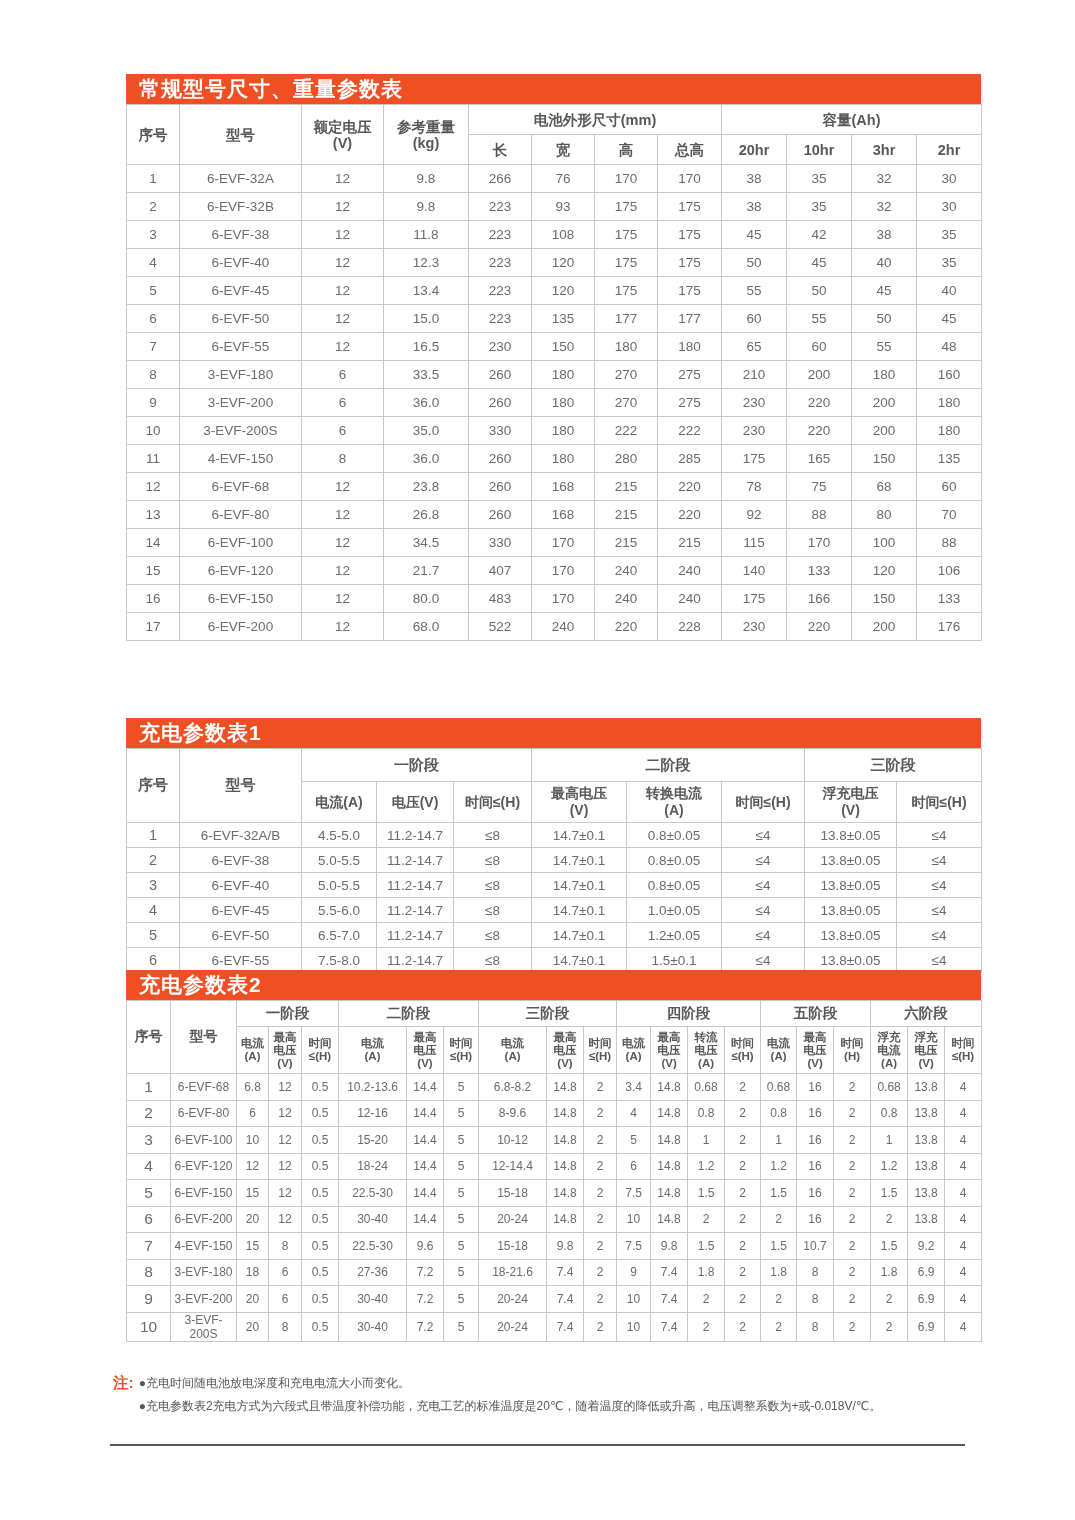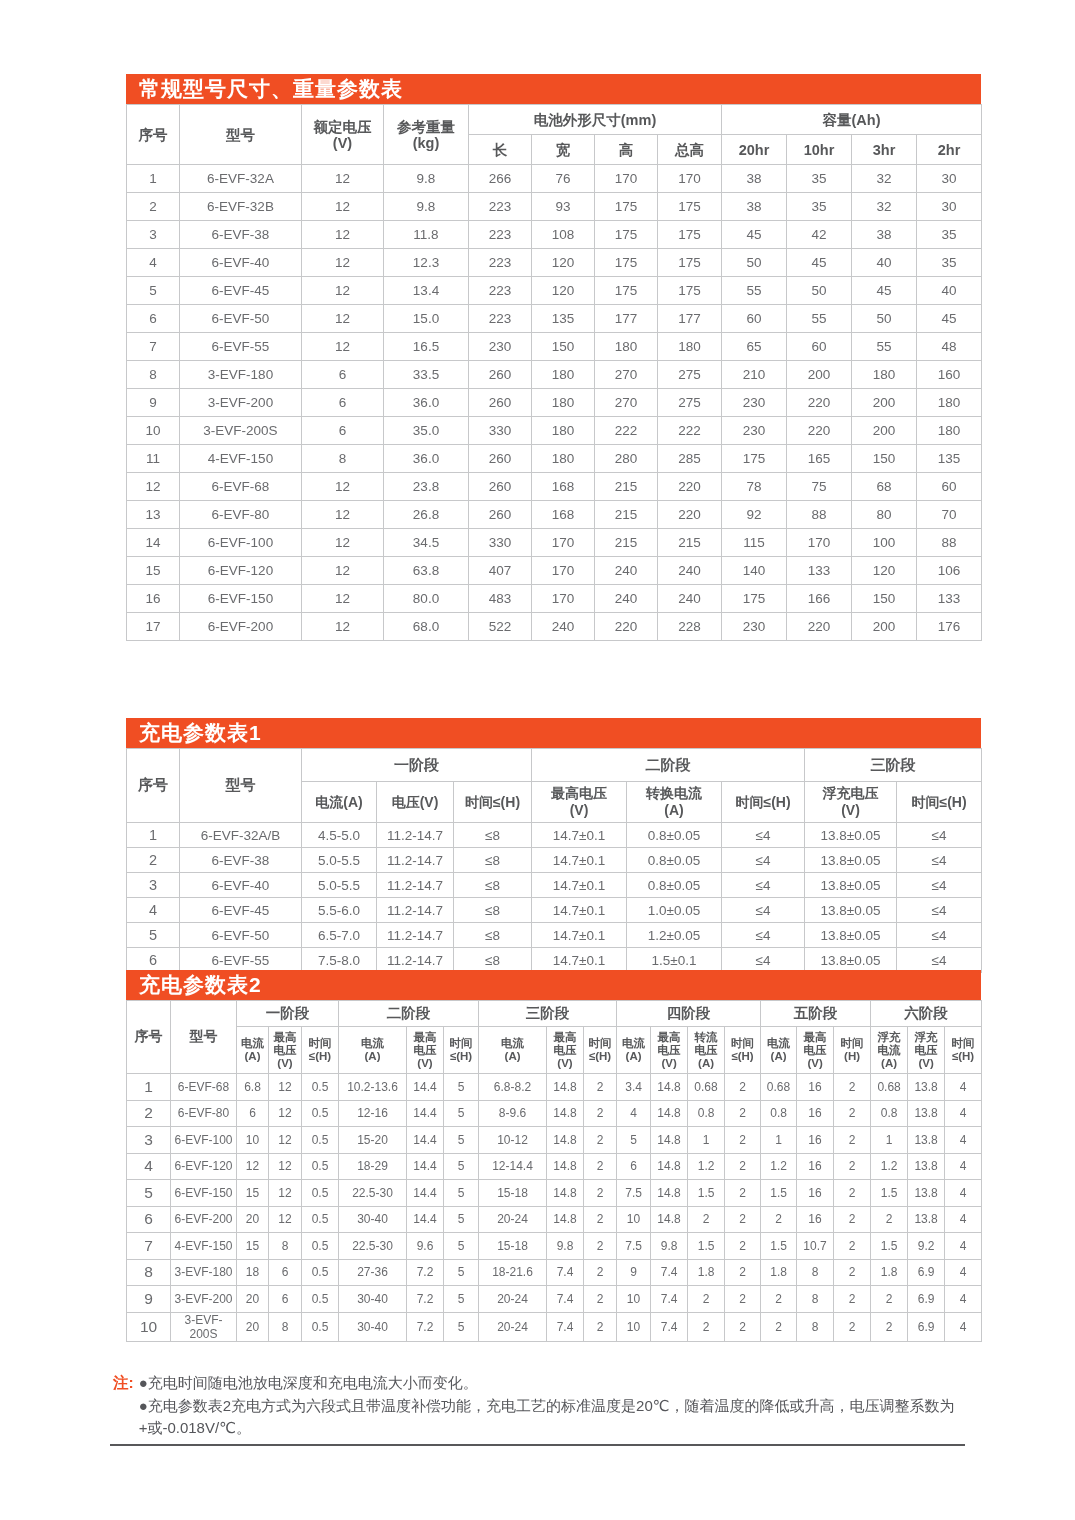--- a/index.html
+++ b/index.html
@@ -45,21 +45,21 @@
   .t3 tbody td { height: 26.5px; font-size: 12px; }
   .t3 tbody td:first-child { font-size: 15.5px; }
   .t3 thead tr:first-child th:nth-child(-n+2) { font-size: 14px; }
 
   
   .notes { display: flex; align-items: flex-start; }
   .note-marker {
     color: #f04e23; font-weight: bold; font-size: 15.5px;
     line-height: 22px; margin-right: 5px; flex: 0 0 auto;
   }
-  .note-lines { color: #55565a; font-size: 15px; line-height: 22.5px; }
+  .note-lines { color: #55565a; font-size: 12px; line-height: 22.5px; }
 
   .bottom-rule { width: 855px; height: 2px; background: #58585a; }
 </style>
 </head>
 <body>
 
 <div class="abs" style="top:74px; left:110px;">
   <div class="title-bar">常规型号尺寸、重量参数表</div>
   <table class="t1">
     <colgroup>
@@ -292,21 +292,21 @@
           <td>215</td>
           <td>115</td>
           <td>170</td>
           <td>100</td>
           <td>88</td>
         </tr>
         <tr>
           <td>15</td>
           <td>6-EVF-120</td>
           <td>12</td>
-          <td>63.8</td>
+          <td>21.7</td>
           <td>407</td>
           <td>170</td>
           <td>240</td>
           <td>240</td>
           <td>140</td>
           <td>133</td>
           <td>120</td>
           <td>106</td>
         </tr>
         <tr>
@@ -610,21 +610,21 @@
           <td>1</td>
           <td>13.8</td>
           <td>4</td>
         </tr>
         <tr>
           <td>4</td>
           <td>6-EVF-120</td>
           <td>12</td>
           <td>12</td>
           <td>0.5</td>
-          <td>18-29</td>
+          <td>18-24</td>
           <td>14.4</td>
           <td>5</td>
           <td>12-14.4</td>
           <td>14.8</td>
           <td>2</td>
           <td>6</td>
           <td>14.8</td>
           <td>1.2</td>
           <td>2</td>
           <td>1.2</td>

